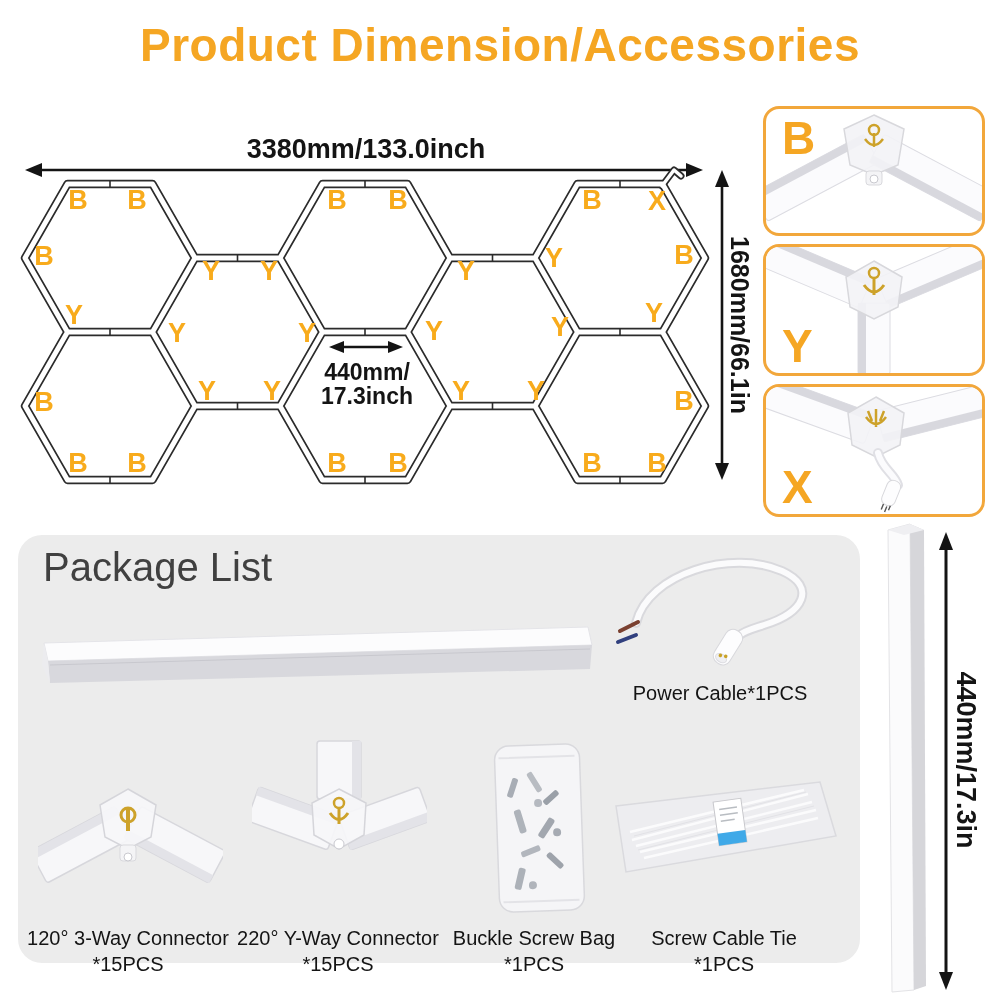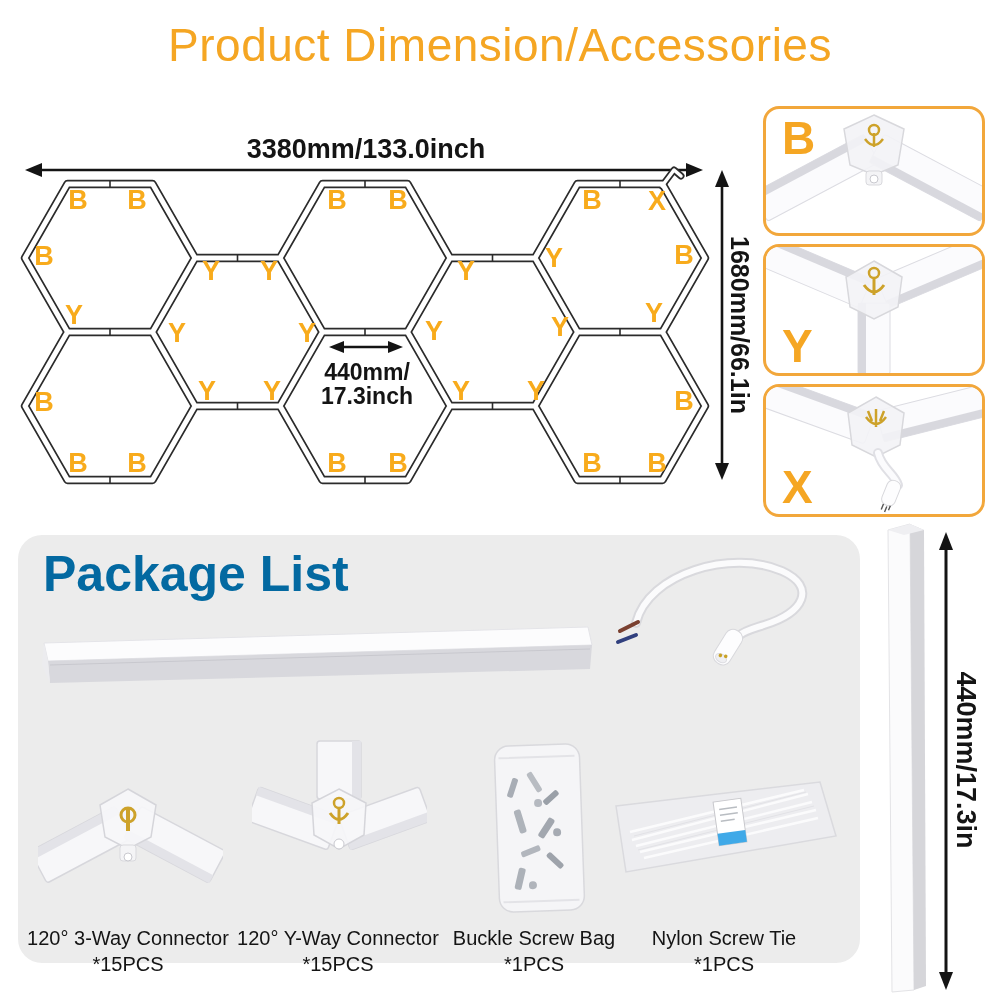--- a/index.html
+++ b/index.html
@@ -1,32 +1,32 @@
 <!DOCTYPE html>
 <html><head>
 <meta charset="utf-8">
 <style>
   html,body{margin:0;padding:0;background:#fff;}
   #stage{position:relative;width:1000px;height:1000px;background:#fff;overflow:hidden;
          font-family:"Liberation Sans",sans-serif;}
   .abs{position:absolute;}
   
-  #title{left:0;top:18px;width:1000px;text-align:center;font-size:46px;font-weight:normal;
+  #title{left:0;top:18px;width:1000px;text-align:center;font-size:46px;font-weight:bold;
          color:#F5A623;letter-spacing:.5px;}
   
   .hexletter{font:bold 27px "Liberation Sans",sans-serif;fill:#F8AB1C;text-anchor:middle;}
   .dim{font:bold 27px "Liberation Sans",sans-serif;fill:#141414;text-anchor:middle;}
   .dim-small{font:bold 23px "Liberation Sans",sans-serif;fill:#141414;text-anchor:middle;}
   .dim-rot{font:bold 25px "Liberation Sans",sans-serif;fill:#141414;text-anchor:middle;}
   
   .card{left:763px;width:216px;background:#fff;border:3px solid #F2A73B;border-radius:16px;overflow:hidden;}
   .card-letter{position:absolute;font-size:46px;font-weight:bold;color:#F5A623;line-height:1;}
   
   #panel{left:18px;top:535px;width:842px;height:428px;background:#ECECEC;border-radius:24px;}
-  #pkg-heading{left:25px;top:10px;font-size:50px;font-weight:bold;color:#0369a1;}
+  #pkg-heading{left:25px;top:10px;font-size:40px;font-weight:normal;color:#404040;}
   .cap{position:absolute;text-align:center;font-size:20px;color:#141414;line-height:26px;}
 </style>
 </head>
 <body>
 
 <div id="stage">
 
   <div id="title" class="abs">Product Dimension/Accessories</div>
 
   <svg class="abs" style="left:0;top:0" width="760" height="520" viewBox="0 0 760 520">
@@ -193,20 +193,21 @@
       <path d="M24,80 C36,30 120,6 170,28 C205,44 192,70 152,82 C140,86 132,88 128,92" fill="none" stroke="#FBFBFC" stroke-width="6" stroke-linecap="round"></path>
       <line x1="8" y1="88" x2="26" y2="79" stroke="#7A4030" stroke-width="4" stroke-linecap="round"></line>
       <line x1="6" y1="99" x2="24" y2="92" stroke="#31407E" stroke-width="4" stroke-linecap="round"></line>
       <g transform="translate(126,88) rotate(32)">
         <rect x="-9" y="0" width="18" height="38" rx="8" fill="#FDFDFE" stroke="#D8D8DC"></rect>
         <ellipse cx="0" cy="32" rx="6" ry="4" fill="#EFEFF2" stroke="#DDDDE1"></ellipse>
         <circle cx="-2" cy="30" r="1.8" fill="#C9A227"></circle>
         <circle cx="3" cy="28" r="1.8" fill="#C9A227"></circle>
       </g>
     </svg>
+    <div class="cap" style="left:552px;top:145px;width:300px">Power Cable*1PCS</div>
 
     <svg class="abs" style="left:20px;top:240px" width="185" height="145" viewBox="0 0 185 145">
       <g transform="translate(80,50) rotate(152)">
         <rect x="-6" y="-18" width="96" height="36" rx="3" fill="#F7F7F9" stroke="#D7D7DC" stroke-width="1.5"></rect>
         <rect x="-6" y="9" width="96" height="9" fill="#E3E3E8"></rect>
       </g>
       <g transform="translate(100,50) rotate(28)">
         <rect x="-6" y="-18" width="96" height="36" rx="3" fill="#F7F7F9" stroke="#D7D7DC" stroke-width="1.5"></rect>
         <rect x="-6" y="9" width="96" height="9" fill="#E3E3E8"></rect>
       </g>
@@ -228,21 +229,21 @@
       </g>
       <g transform="translate(98,94) rotate(-20)">
         <rect x="-6" y="-18" width="86" height="36" rx="3" fill="#F7F7F9" stroke="#D7D7DC" stroke-width="1.5"></rect>
         <rect x="-6" y="9" width="86" height="9" fill="#E3E3E8"></rect>
       </g>
       <polygon points="87,52 114,66 112,98 87,112 62,98 60,66" fill="rgba(246,246,249,0.92)" stroke="#D5D5DA" stroke-width="1.5"></polygon>
       <circle cx="87" cy="66" r="5" fill="none" stroke="#CDA22A" stroke-width="2.5"></circle>
       <path d="M78,76 q9,13 18,0 M87,70 v17" fill="none" stroke="#CDA22A" stroke-width="3"></path>
       <circle cx="87" cy="107" r="5" fill="#FFF" stroke="#C9C9CF"></circle>
     </svg>
-    <div class="cap" style="left:210px;top:390px;width:220px">120° Y-Way Connector</div>
+    <div class="cap" style="left:210px;top:390px;width:220px">220° Y-Way Connector</div>
     <div class="cap" style="left:210px;top:416px;width:220px">*15PCS</div>
 
     <svg class="abs" style="left:469px;top:198px" width="105" height="192" viewBox="0 0 105 192">
       <g transform="rotate(-2 52 96)">
         <rect x="10" y="12" width="85" height="166" rx="14" fill="#F5F5F7" stroke="#D9D9DD" stroke-width="1.5"></rect>
         <path d="M14,24 h76 M14,168 h76" stroke="#E3E3E7" stroke-width="2"></path>
         <rect x="24" y="44" width="6" height="20" rx="2" fill="#A8ADB5" transform="rotate(20 27 54)"></rect>
         <rect x="46" y="38" width="6" height="22" rx="2" fill="#B8BCC2" transform="rotate(-30 49 49)"></rect>
         <rect x="62" y="56" width="6" height="18" rx="2" fill="#9AA0A8" transform="rotate(50 65 65)"></rect>
         <rect x="30" y="76" width="7" height="24" rx="2" fill="#AEB3BA" transform="rotate(-15 33 88)"></rect>
@@ -261,21 +262,21 @@
     <svg class="abs" style="left:594px;top:245px" width="230" height="95" viewBox="0 0 230 95">
       <polygon points="4,26 208,2 224,56 14,92" fill="#EDEDF0" stroke="#DADADE" stroke-width="1.5"></polygon>
       <path d="M20,60 L196,14 M24,66 L200,22 M28,72 L204,30 M18,52 L192,10 M32,78 L206,38" stroke="#FBFBFC" stroke-width="2.5"></path>
       <path d="M22,56 L194,12 M26,70 L202,26" stroke="#E2E2E6" stroke-width="1"></path>
       <g transform="translate(118,42) rotate(-8)">
         <rect x="-14" y="-22" width="28" height="44" fill="#FFF" stroke="#C8C8CC"></rect>
         <rect x="-14" y="10" width="28" height="12" fill="#3FA9E8"></rect>
         <path d="M-9,-14 h18 M-9,-8 h18 M-9,-2 h14" stroke="#B9BDC2" stroke-width="1.5"></path>
       </g>
     </svg>
-    <div class="cap" style="left:596px;top:390px;width:220px">Nylon Screw Tie</div>
+    <div class="cap" style="left:596px;top:390px;width:220px">Screw Cable Tie</div>
     <div class="cap" style="left:596px;top:416px;width:220px">*1PCS</div>
   </div>
 
   <svg class="abs" style="left:880px;top:520px" width="120" height="480" viewBox="0 0 120 480">
     <polygon points="8,10 30,4 34,470 12,472" fill="#FBFBFC" stroke="#E3E3E6"></polygon>
     <polygon points="30,4 44,10 46,466 34,470" fill="#D6D6DA"></polygon>
     <polygon points="8,10 30,4 44,10 24,15" fill="#EFEFF2"></polygon>
     <g>
       <line x1="66" y1="26" x2="66" y2="456" stroke="#141414" stroke-width="3"></line>
       <polygon points="66,12 59,30 73,30" fill="#141414"></polygon>

